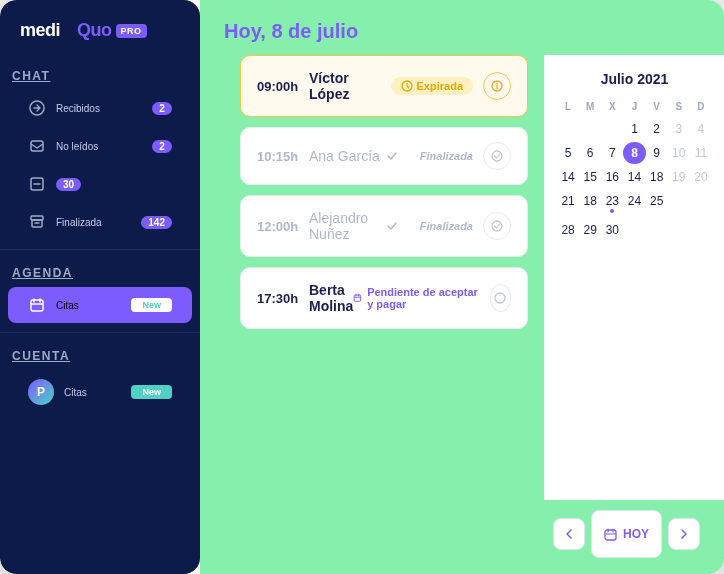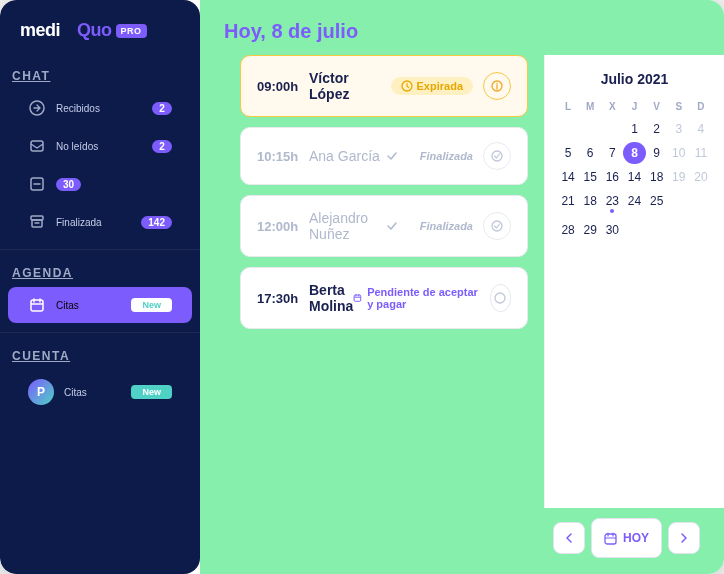--- a/index.html
+++ b/index.html
@@ -269,21 +269,21 @@
       align-items: center;
       gap: 6px;
       background: #fff;
       border: 1.5px solid #e0e4f0;
       border-radius: 8px;
       padding: 4px 12px;
       cursor: pointer;
       color: #7c5cfc;
       font-size: 12px;
       font-weight: 600;
-      height: 40px;
+      height: 48px;
     }
     
     .calendar-panel {
       width: 180px;
       min-width: 180px;
       padding: 16px 12px 12px;
       background: #fff;
       border-left: 1px solid #f0f2f8;
     }
     .calendar-month {

